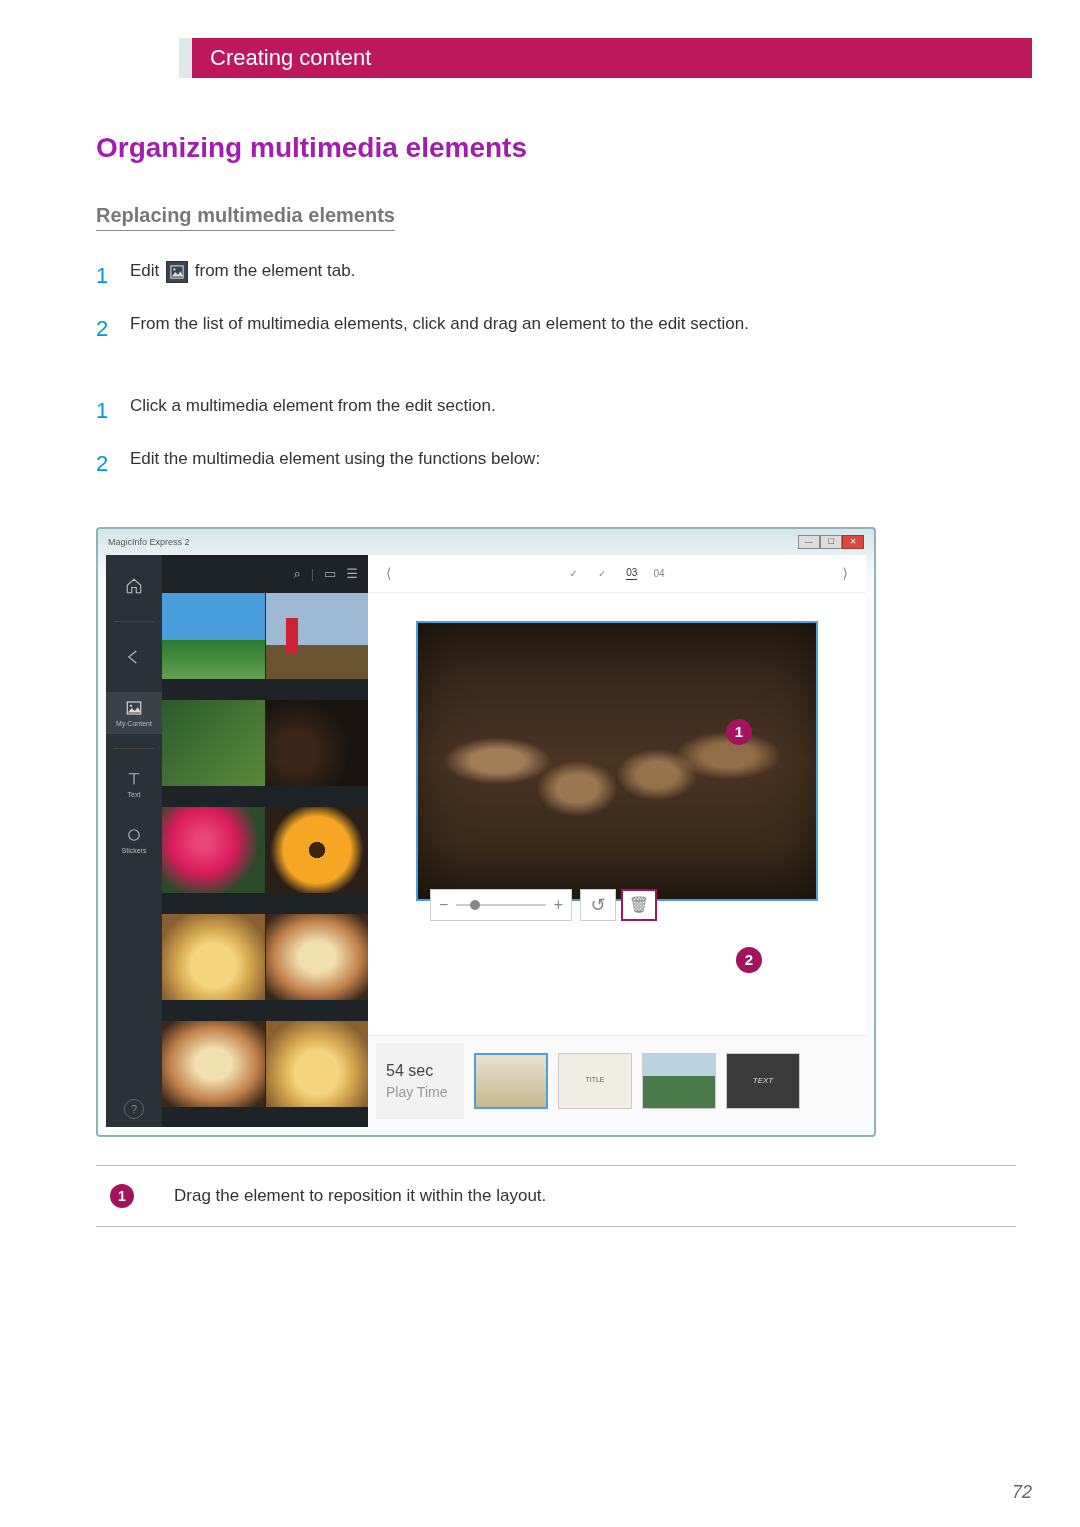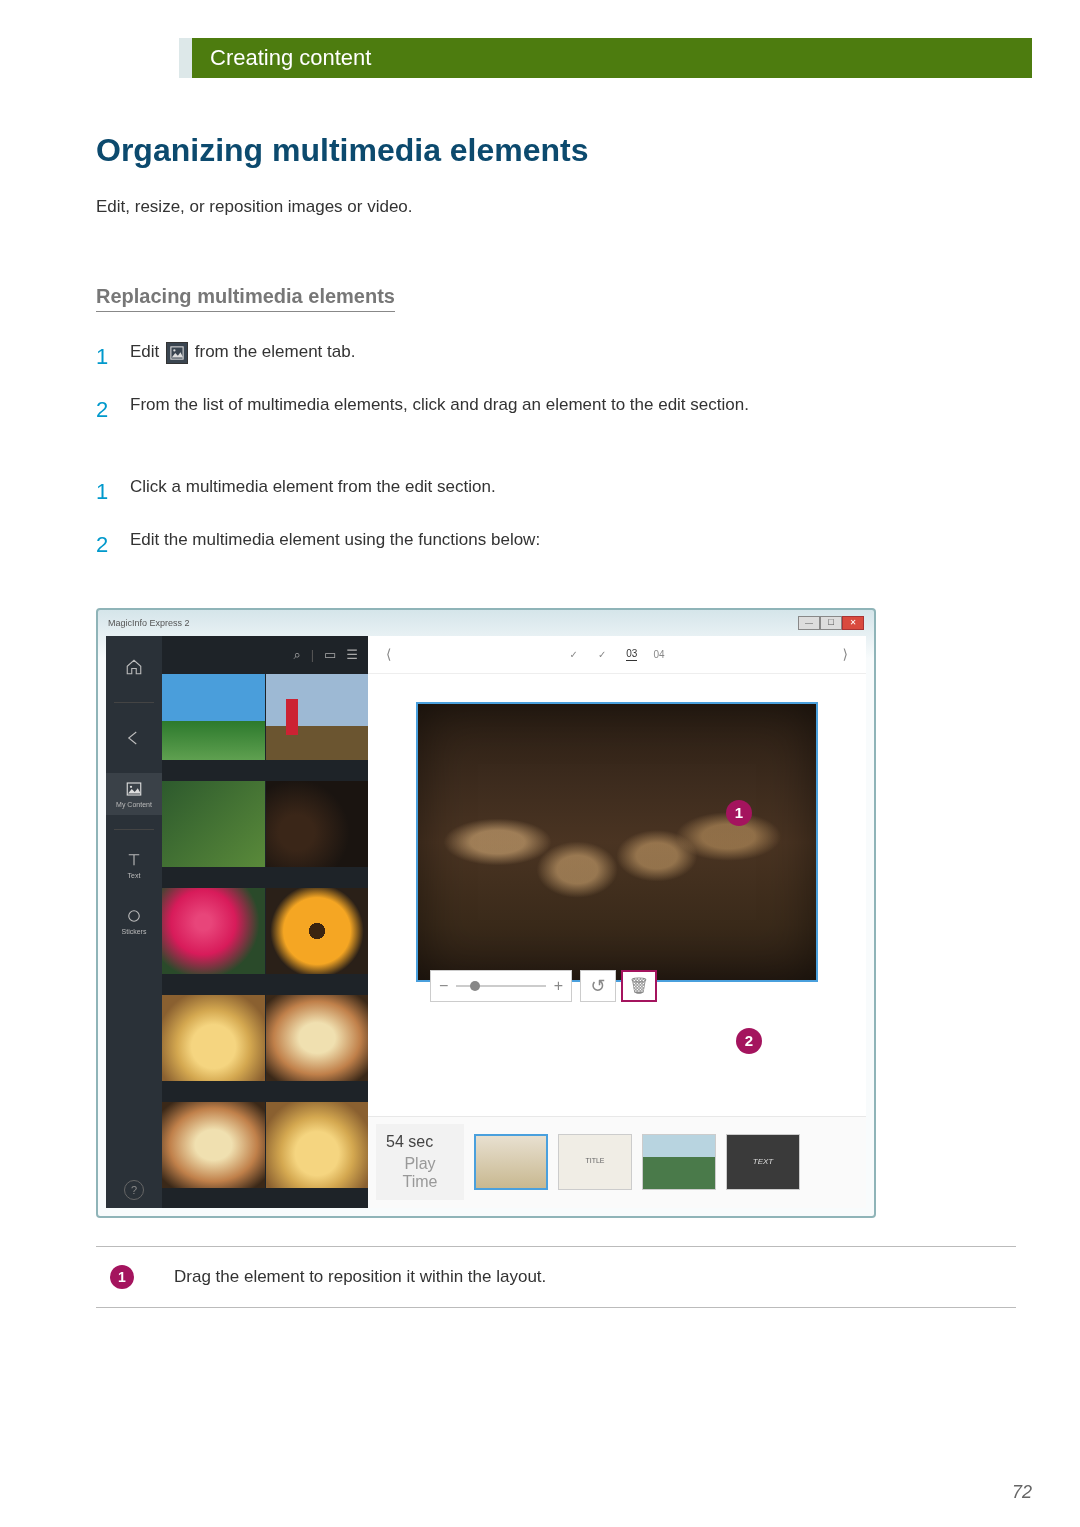--- a/index.html
+++ b/index.html
@@ -10,21 +10,21 @@
     height: 1527px;
     position: relative;
     color: #333;
   }
   .header-bar {
     position: absolute;
     top: 38px;
     left: 192px;
     width: 840px;
     height: 40px;
-    background: #4d7c0f;
+    background: #be185d;
     display: flex;
     align-items: center;
     padding-left: 18px;
   }
   .header-bar span {
     color: #fff;
     font-size: 22px;
     font-weight: 400;
   }
   .left-tab {
@@ -35,22 +35,22 @@
     height: 40px;
     background: #dde8e9;
   }
   .content {
     position: absolute;
     top: 132px;
     left: 96px;
     width: 920px;
   }
   h1 {
-    color: #0c4a6e;
-    font-size: 32px;
+    color: #a21caf;
+    font-size: 28px;
     font-weight: 600;
     margin-bottom: 28px;
   }
   .intro {
     font-size: 17px;
     color: #333;
     margin-bottom: 56px;
   }
   h2 {
     color: #777;
@@ -343,21 +343,21 @@
   .playtime-box {
     width: 88px;
     height: 76px;
     background: #f2f2f2;
     display: flex;
     flex-direction: column;
     justify-content: center;
     padding: 0 10px;
   }
   .playtime-box .sec { font-size: 16px; color: #444; }
-  .playtime-box .lbl { font-size: 16px; color: #999; margin-top: 4px; text-align: center; }
+  .playtime-box .lbl { font-size: 14px; color: #999; margin-top: 4px; }
   .tl-thumb {
     width: 74px;
     height: 56px;
     background: #888;
     border: 1px solid #ccc;
   }
   .tl-thumb.active { border: 2px solid #4aa0dd; }
   .tl-thumb.t1{ background: linear-gradient(180deg,#e8e0d0,#c8b890);}
   .tl-thumb.t2{ background: #f0ede5; position:relative;}
   .tl-thumb.t2::after{content:"TITLE";position:absolute;top:40%;left:0;right:0;text-align:center;font-size:7px;color:#666;}
@@ -401,21 +401,20 @@
 </head>
 <body>
 
 <div class="left-tab"></div>
 <div class="header-bar">
   <span>Creating content</span>
 </div>
 
 <div class="content">
   <h1>Organizing multimedia elements</h1>
-  <p class="intro">Edit, resize, or reposition images or video.</p>
 
   <h2>Replacing multimedia elements</h2>
   <ol class="step-list">
     <li>
       <span class="step-num">1</span>
       <span class="step-body">
         <span>Edit </span>
         <span class="icon-box">
           <svg viewBox="0 0 16 16">
               <rect x="1" y="1" width="14" height="14" fill="none" stroke="#ddd" stroke-width="1.2"></rect>

